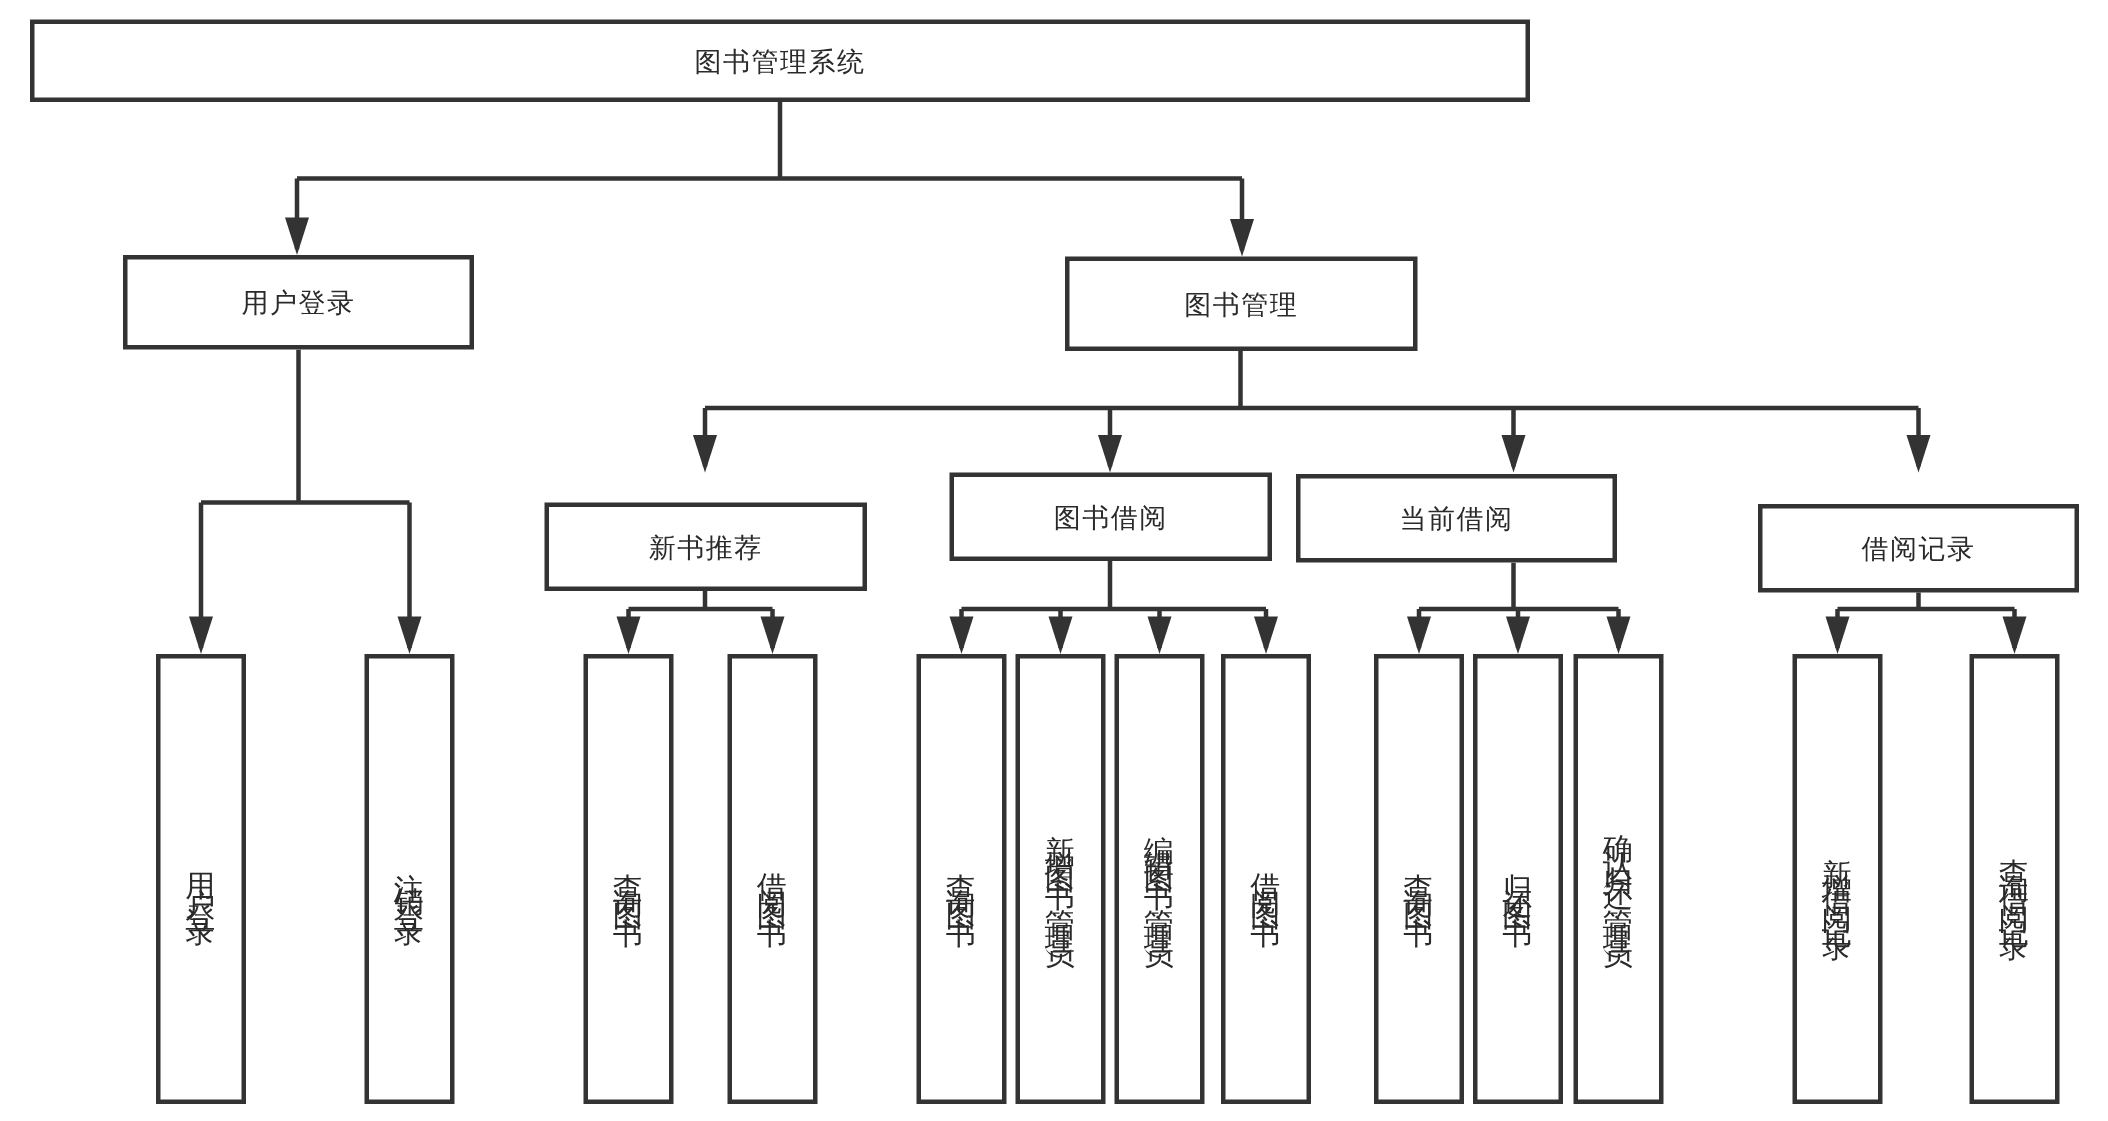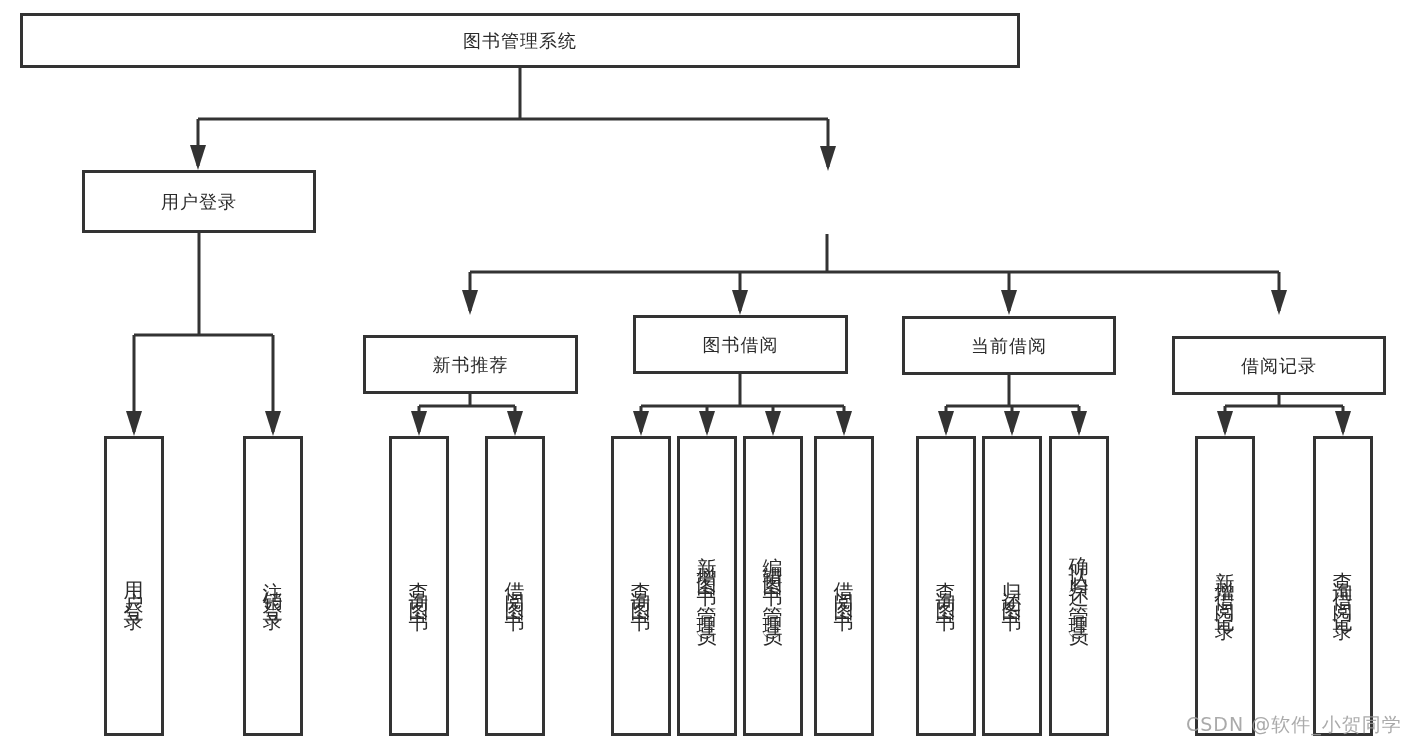--- a/index.html
+++ b/index.html
@@ -124,28 +124,31 @@
     </g>
   </svg>
 
   <div class="node hbox root-box" style="left:20px; top:13px; width:1000px; height:55px;">
     <span>图书管理系统</span>
   </div>
 
   <div class="node hbox" style="left:82px; top:170px; width:234px; height:63px;">
     <span>用户登录</span>
   </div>
+  <div class="node hbox" style="left:710px; top:171px; width:235px; height:63px;">
+    <span>图书管理</span>
+  </div>
 
   <div class="node hbox" style="left:363px; top:315px; width:215px; height:59px;margin-top:20px;">
     <span>新书推荐</span>
   </div>
   <div class="node hbox" style="left:633px; top:315px; width:215px; height:59px;">
     <span>图书借阅</span>
   </div>
-  <div class="node hbox" style="left:902px; top:316px; width:214px; height:59px;">
+  <div class="node hbox" style="left:864px; top:316px; width:214px; height:59px;">
     <span>当前借阅</span>
   </div>
   <div class="node hbox" style="left:1172px; top:316px; width:214px; height:59px;margin-top:20px;">
     <span>借阅记录</span>
   </div>
 
   <div class="node vbox" style="left:104px;">
     <span class="vtext">用户登录</span>
   </div>
   <div class="node vbox" style="left:243px;">
@@ -178,15 +181,14 @@
   <div class="node vbox" style="left:1049px;">
     <span class="vtext">确认归还（管理员）</span>
   </div>
   <div class="node vbox" style="left:1195px;">
     <span class="vtext">新增借阅记录</span>
   </div>
   <div class="node vbox" style="left:1313px;">
     <span class="vtext">查询借阅记录</span>
   </div>
 
-  <div class="watermark">CSDN @软件_小贺同学</div>
 
 </div>
 
 </body></html>

